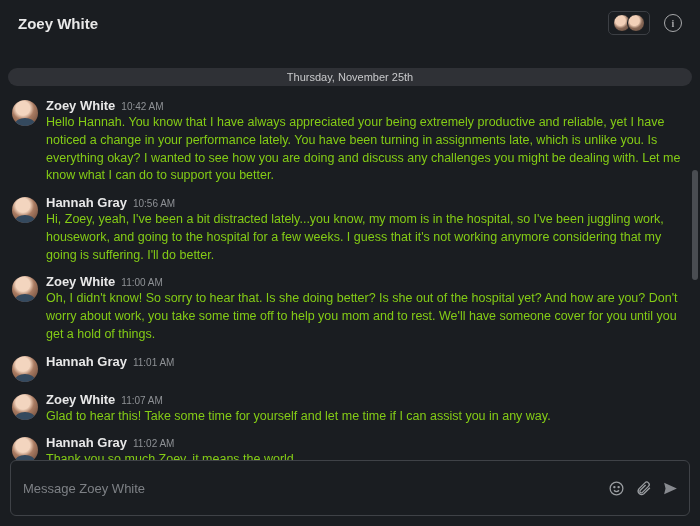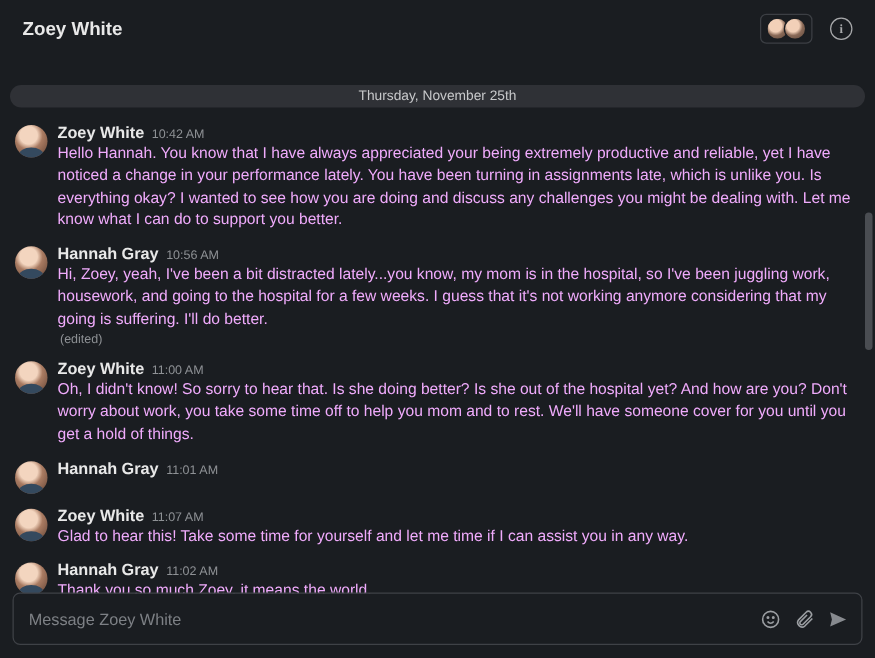--- a/index.html
+++ b/index.html
@@ -106,21 +106,21 @@
     font-size: 13px;
     color: #e8e8e8;
   }
   .msg-time {
     font-size: 10px;
     color: #8e9195;
   }
   .msg-text {
     font-size: 12.5px;
     line-height: 1.42;
-    color: #f0abfc;
+    color: #84cc16;
     padding-top: 1px;
   }
   .msg-edited {
     font-size: 10px;
     color: #8e9195;
     padding-top: 2px;
     padding-left: 2px;
   }
   .scrollbar-fake {
     position: absolute;
@@ -133,21 +133,21 @@
   }
   .composer-wrap {
     position: absolute;
     bottom: 10px;
     left: 10px;
     right: 10px;
   }
   .composer {
     border: 1px solid #3f4247;
     border-radius: 6px;
-    height: 42px;
+    height: 56px;
     display: flex;
     align-items: center;
     padding: 0 10px 0 12px;
     background: #1a1d21;
   }
   .composer-input {
     flex: 1;
     background: transparent;
     border: none;
     outline: none;
@@ -195,21 +195,20 @@
   </div>
 
   <div class="msg">
     <div class="avatar"></div>
     <div class="msg-body">
       <div class="msg-head">
         <span class="msg-author">Hannah Gray</span>
         <span class="msg-time">10:56 AM</span>
       </div>
       <div class="msg-text">Hi, Zoey, yeah, I've been a bit distracted lately...you know, my mom is in the hospital, so I've been juggling work, housework, and going to the hospital for a few weeks. I guess that it's not working anymore considering that my going is suffering. I'll do better.</div>
-      <div class="msg-edited">(edited)</div>
     </div>
   </div>
 
   <div class="msg">
     <div class="avatar"></div>
     <div class="msg-body">
       <div class="msg-head">
         <span class="msg-author">Zoey White</span>
         <span class="msg-time">11:00 AM</span>
       </div>

